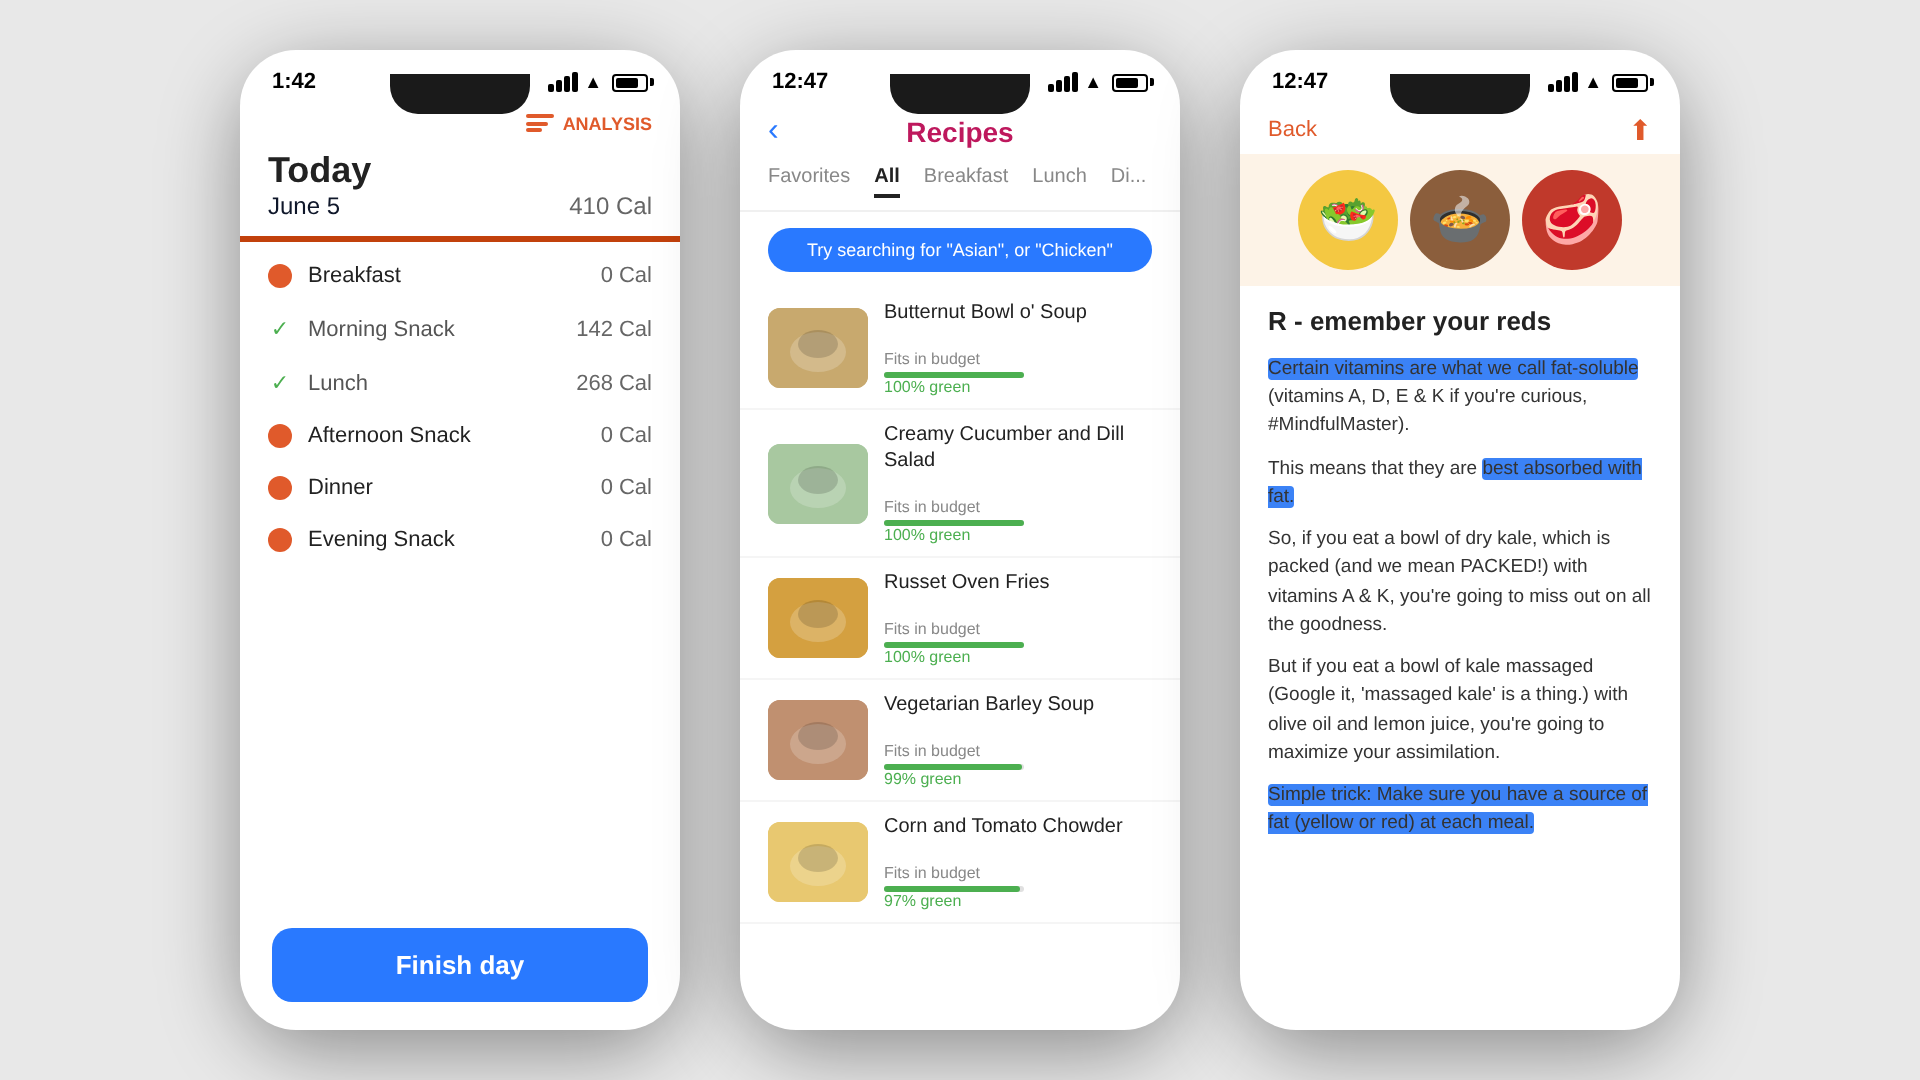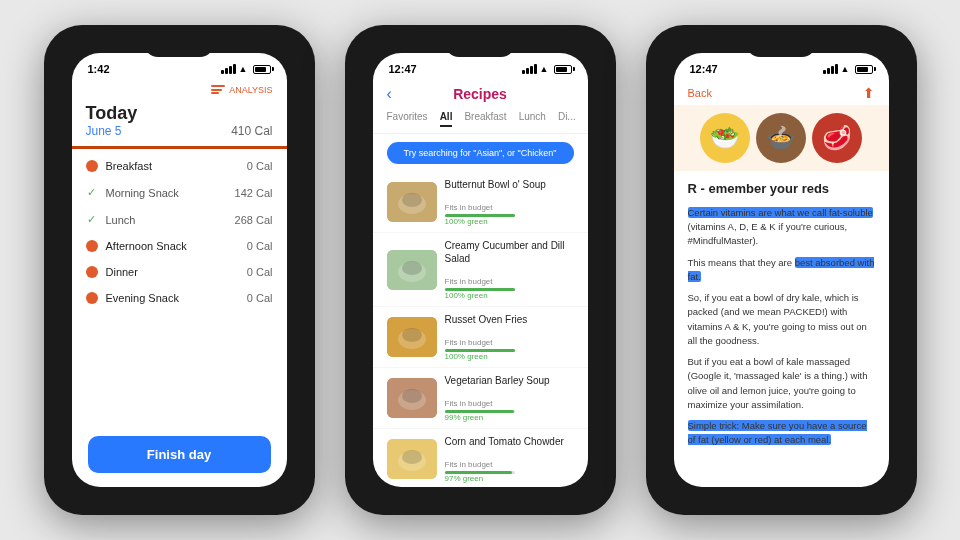--- a/index.html
+++ b/index.html
@@ -10,25 +10,25 @@
       display: flex;
       align-items: center;
       justify-content: center;
       gap: 30px;
       font-family: -apple-system, 'Helvetica Neue', Arial, sans-serif;
       overflow: hidden;
     }
 
     
     .phone {
-      width: 271px;
+      width: 220px;
       height: 490px;
       background: #1a1a1a;
       border-radius: 38px;
-      padding: 28px;
+      padding: 0;
       box-shadow: 0 10px 40px rgba(0,0,0,0.4);
       position: relative;
       display: flex;
       flex-direction: column;
     }
     .phone-inner {
       flex: 1;
       background: #fff;
       border-radius: 28px;
       overflow: hidden;
@@ -84,35 +84,35 @@
 
     
     .phone1-header {
       padding: 6px 14px 4px;
       display: flex;
       justify-content: flex-end;
       align-items: center;
     }
     .analysis-btn {
       display: flex; gap: 4px;
-      color: #e05a2b; font-size: 9px; font-weight: 400;
+      color: #e05a2b; font-size: 9px; font-weight: 700;
     }
     .analysis-icon { display: flex; flex-direction: column; gap: 1.5px; }
     .analysis-icon span {
       display: block; height: 2px; border-radius: 1px;
     }
     .phone1-date-section {
       padding: 4px 14px 8px;
       border-bottom: 3px solid #c2410c;
     }
     .phone1-date-section .today-label { font-size: 18px; font-weight: 700; color: #222; }
     .phone1-date-row {
       display: flex; justify-content: space-between; align-items: center;
     }
-    .phone1-date-row .date { font-size: 12px; color: #3b82f6; }
+    .phone1-date-row .date { font-size: 12px; color: #0f172a; }
     .phone1-date-row .cal { font-size: 12px; color: #666; }
 
     .meal-list { flex: 1; overflow: hidden; padding: 4px 0; }
     .meal-item {
       display: flex; align-items: center; justify-content: space-between;
       padding: 7px 14px;
       font-size: 11px;
     }
     .meal-item-left { display: flex; align-items: center; gap: 8px; }
     .meal-dot {

